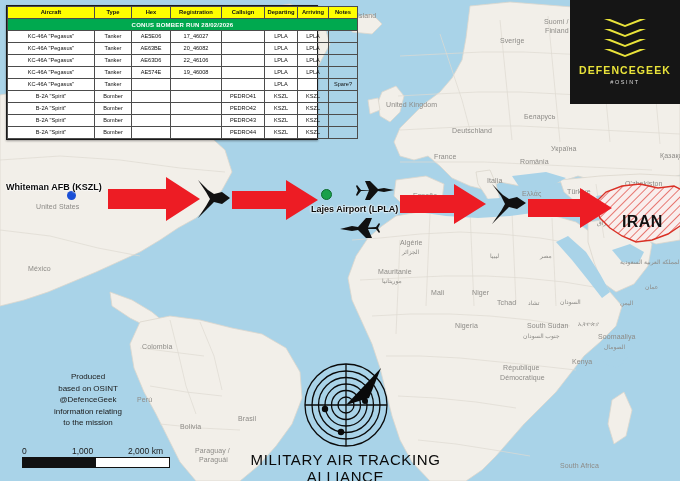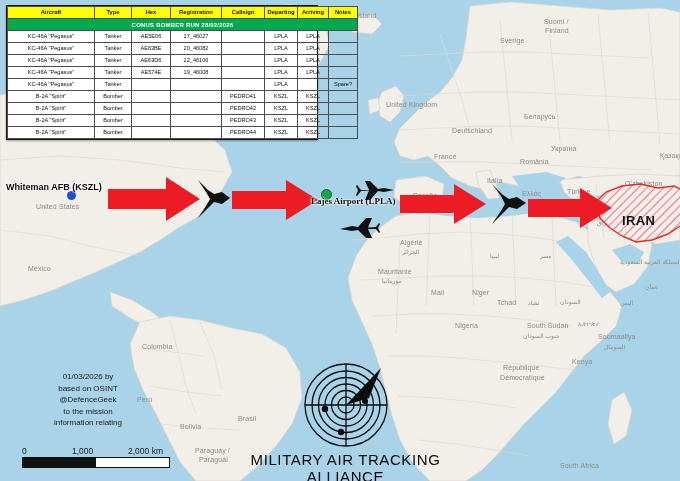--- a/index.html
+++ b/index.html
@@ -8,21 +8,21 @@
     font-family:"Liberation Sans","DejaVu Sans",sans-serif;
     background:#aadaff;
     position:relative;
   }
   #root{position:absolute;inset:0;width:680px;height:481px;overflow:hidden;}
 
   
   .map-base{position:absolute;inset:0;background:#a9d3e8;}
   .land-label{position:absolute;color:#8d8b87;font-size:7px;white-space:nowrap;letter-spacing:.1px;}
   .land-label.ar{font-size:6px;}
-  .iran-label{position:absolute;font-weight:bold;font-size:13px;color:#111;letter-spacing:.4px;text-align:center;}
+  .iran-label{position:absolute;font-weight:bold;font-size:16px;color:#111;letter-spacing:.4px;text-align:center;}
 
   
   .table-card{
     position:absolute;left:6px;top:5px;width:310px;
     border:1.5px solid #1a1a1a;background:#ffffff;
     box-shadow:0 1px 2px rgba(0,0,0,.35);
   }
   table.flt{border-collapse:collapse;width:100%;table-layout:fixed;}
   table.flt th,table.flt td{
     border:0.7px solid #4c4c4c;
@@ -253,21 +253,21 @@
 
   <svg class="b2" style="left:196px;top:178px;" width="38" height="42" viewBox="0 0 38 42">
     <path d="M2 2 L12 12 L18 16 L26 14 L34 20 L26 26 L18 24 L12 30 L2 40 L10 28 L14 21 L10 14 Z" fill="#111111"></path>
   </svg>
 
   <svg class="arrow" style="left:232px;top:178px;" width="86" height="44" viewBox="0 0 86 44">
     <path d="M0 13 L54 13 L54 2 L86 22 L54 42 L54 31 L0 31 Z" fill="#ed1c24"></path>
   </svg>
 
   <div class="node-dot" style="left:321px;top:189px;width:9px;height:9px;background:#1aa04a;border:1px solid #0d6b2f;"></div>
-  <div class="node-label" style="left:311px;top:196px;font-family:Liberation Serif, serif;">Lajes Airport (LPLA)</div>
+  <div class="node-label" style="left:311px;top:204px;">Lajes Airport (LPLA)</div>
 
   <svg class="tanker" style="left:356px;top:180px;" width="40" height="22" viewBox="0 0 40 22">
     <path d="M38 10 L28 12 L22 11 L14 20 L9 20 L13 10.5 L5 11 L1 16 L0 15 L2 10.5 L0 6 L1 5 L5 10 L13 10 L9 1 L14 1 L22 9 L28 8 Z" fill="#111111"></path>
   </svg>
 
   <svg class="tanker" style="left:338px;top:216px;" width="42" height="24" viewBox="0 0 42 24">
     <path d="M2 13 L14 10 L20 11 L28 2 L34 2 L30 11.5 L38 11 L41 7 L42 8 L40 12 L42 16 L41 17 L38 13 L30 13 L34 22 L28 22 L20 14 L14 15 Z" fill="#111111"></path>
   </svg>
 
   <svg class="arrow" style="left:400px;top:182px;" width="86" height="44" viewBox="0 0 86 44">
@@ -390,27 +390,45 @@
             <td class="col-rg"></td>
             <td class="col-cs">PEDRO44</td>
             <td class="col-dp">KSZL</td>
             <td class="col-ar">KSZL</td>
             <td class="col-nt"></td>
           </tr>
         </tbody>
     </table>
   </div>
 
+  <div class="dg-logo">
+    <div class="chevstack">
+      <svg class="chev" viewBox="0 0 42 8">
+          <path d="M0 0 L6 0 L21 6 L36 0 L42 0 L21 8 Z" fill="#e8e23a"></path>
+        </svg>
+      <svg class="chev" viewBox="0 0 42 8">
+          <path d="M0 0 L6 0 L21 6 L36 0 L42 0 L21 8 Z" fill="#e8e23a"></path>
+        </svg>
+      <svg class="chev" viewBox="0 0 42 8">
+          <path d="M0 0 L6 0 L21 6 L36 0 L42 0 L21 8 Z" fill="#e8e23a"></path>
+        </svg>
+      <svg class="chev" viewBox="0 0 42 8">
+          <path d="M0 0 L6 0 L21 6 L36 0 L42 0 L21 8 Z" fill="#e8e23a"></path>
+        </svg>
+    </div>
+    <div class="dg-name">DEFENCEGEEK</div>
+    <div class="dg-sub">#OSINT</div>
+  </div>
 
   <div class="credit">
-    <div>01/03/2026 by</div>
+    <div>Produced</div>
     <div>based on OSINT</div>
     <div>@DefenceGeek</div>
+    <div>information relating</div>
     <div>to the mission</div>
-    <div>information relating</div>
   </div>
 
   <div class="scale-wrap">
     <div class="scale-nums">
       <span style="left:0px;">0</span>
       <span style="left:50px;">1,000</span>
       <span style="left:106px;">2,000 km</span>
     </div>
     <div class="scale-bar">
       <div class="fill"></div>

